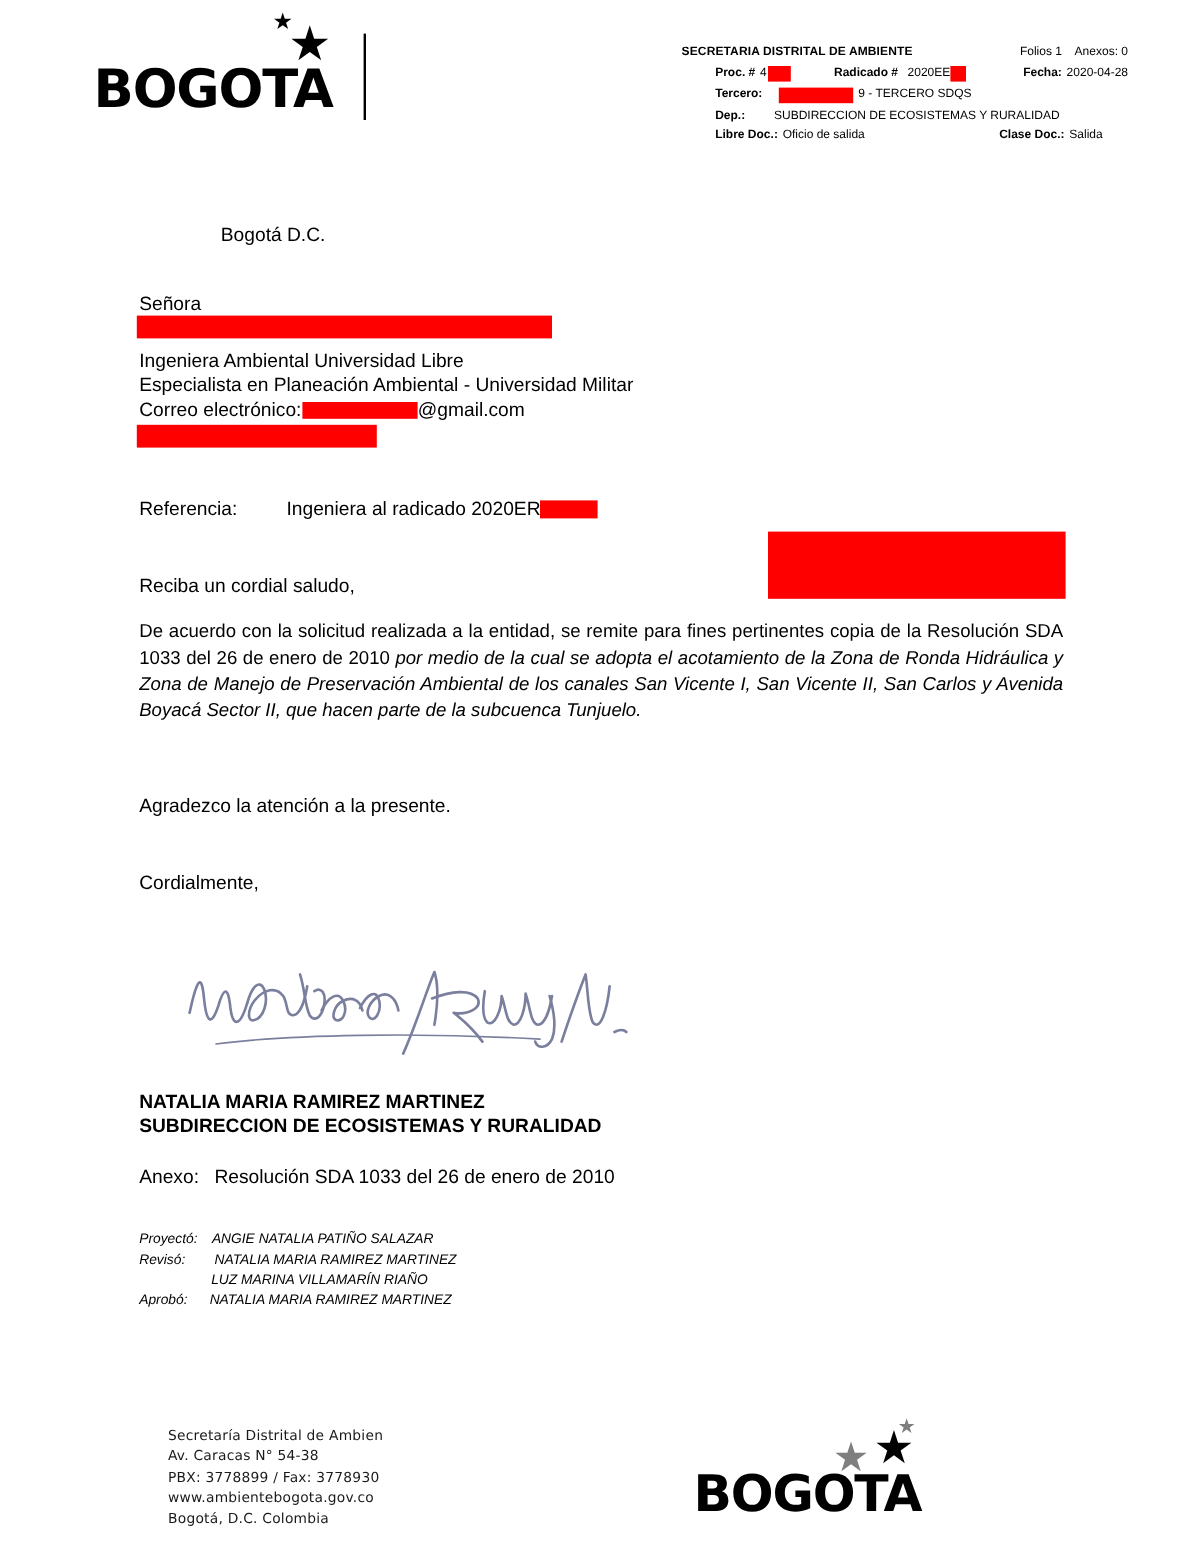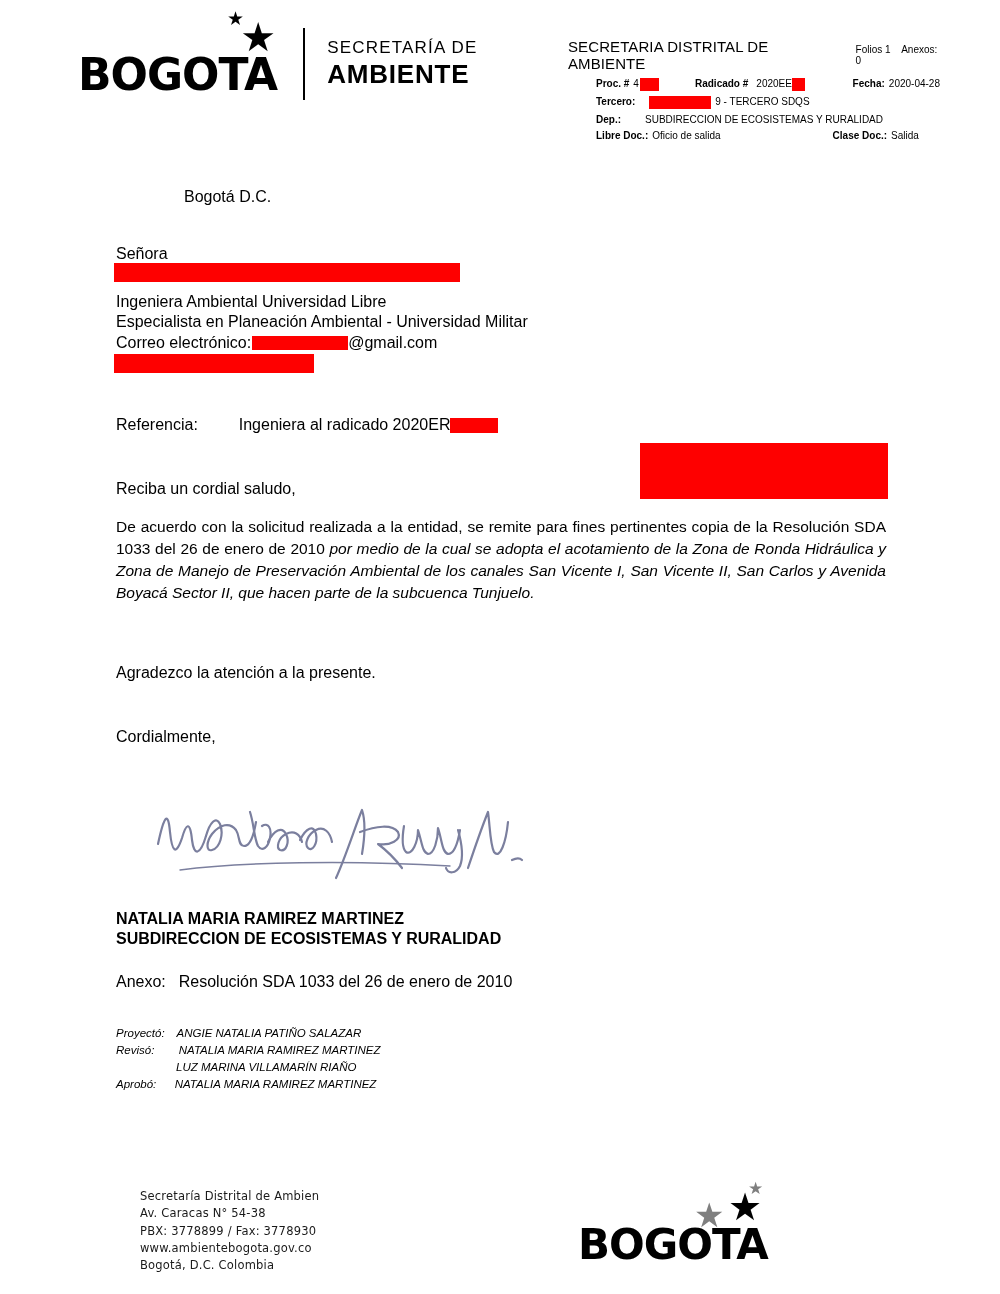--- a/index.html
+++ b/index.html
@@ -76,22 +76,22 @@
   
   .stamp {
     position: absolute;
     left: 568px;
     top: 38px;
     width: 372px;
     font-size: 10px;
     line-height: 1.15;
   }
   .stamp-title {
-    font-weight: normal;
-    font-size: 15px;
+    font-weight: bold;
+    font-size: 10px;
     letter-spacing: 0.1px;
   }
   .stamp-row {
     display: flex;
     align-items: center;
     margin-top: 5px;
     white-space: nowrap;
   }
   .stamp-row .lbl { font-weight: bold; padding-left: 28px; }
   .stamp-row .val { margin-left: 4px; }
@@ -204,24 +204,20 @@
 
 <div class="header">
 
   <div class="logo-block">
     <div class="logo-bogota">
       <span>BOGOT</span><span>A</span>
       <span class="star-big">★</span>
       <span class="star-small">★</span>
     </div>
     <div class="logo-divider"></div>
-    <div class="logo-sec">
-      <div class="l1">SECRETARÍA DE</div>
-      <div class="l2">AMBIENTE</div>
-    </div>
   </div>
 
   <div class="stamp">
     <div class="stamp-top">
       <span class="stamp-title">SECRETARIA DISTRITAL DE AMBIENTE</span>
       <span class="folios">
         <span class="lbl">Folios</span>
         <span class="val">1</span>
         &nbsp;&nbsp;
         <span class="lbl">Anexos:</span>

